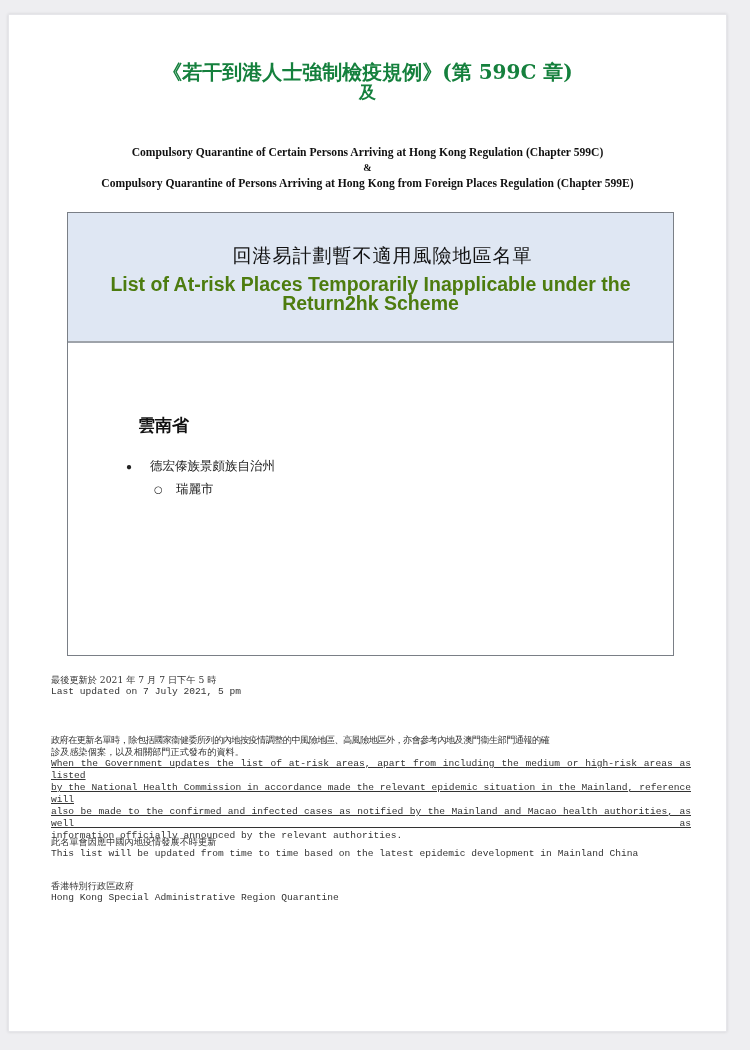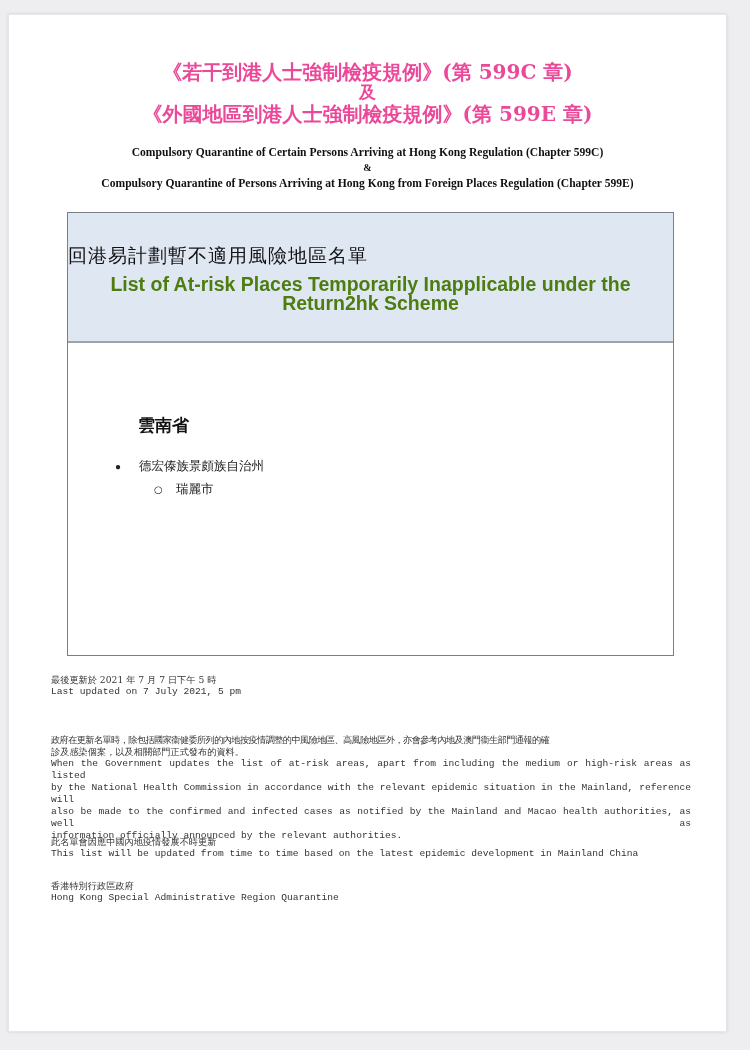--- a/index.html
+++ b/index.html
@@ -10,21 +10,21 @@
     position:relative;
   }
   .page {
     position:absolute; left:8px; top:14px; width:719px; height:1018px;
     background:#ffffff;
     box-shadow: 0 0 3px rgba(0,0,0,0.12), inset 0 0 0 1px #e6e6ea;
   }
   .title-zh {
     position:absolute; left:0; width:100%; text-align:center;
     font-family:"DejaVu Serif", serif; font-weight:bold;
-    font-size:20px; color:#ec4899; line-height:24px;
+    font-size:20px; color:#15803d; line-height:24px;
   }
   .t1 { top:46px; }
   .t2 { top:68px; font-size:17px; line-height:20px; }
   .t3 { top:88px; }
   .reg {
     position:absolute; left:0; width:100%; text-align:center;
     font-family:Liberation Serif, serif; font-weight:bold;
     font-size:11.6px; color:#111; line-height:15px;
   }
   .r1 { top:131px; }
@@ -34,65 +34,64 @@
     position:absolute; left:59px; top:198px; width:607px; height:444px;
     border:1px solid #7a7f86; box-sizing:border-box;
     background:#fff;
   }
   .box-head {
     position:absolute; left:0; top:0; right:0; height:128px;
     background:#dfe7f3;
     border-bottom:2px solid #9ea3aa;
   }
   .box-title-zh {
-    position:absolute; top:30px; left:0; width:100%; 
+    position:absolute; top:30px; left:12px; width:100%; text-align:center;
     font-family:"DejaVu Serif", serif; font-size:19px; color:#111;
     letter-spacing:1px;
   }
   .box-title-en {
     position:absolute; top:62px; left:0; width:100%; text-align:center;
     font-family:"Liberation Sans", sans-serif; font-weight:bold;
     font-size:19.5px; line-height:19px; color:#4d7c0f;
   }
   .province {
     position:absolute; left:70px; top:201px;
     font-family:"DejaVu Serif", serif; font-weight:bold; font-size:17px; color:#111;
   }
   .pref {
-    position:absolute; left:47px; top:245px;
+    position:absolute; left:58px; top:245px;
     font-family:Liberation Sans, sans-serif; font-size:12.5px; color:#222;
   }
   .pref .bullet { display:inline-block; width:24px; font-size:10px; }
   .city {
     position:absolute; left:86px; top:268px;
     font-family:"DejaVu Serif", serif; font-size:12.5px; color:#222;
   }
   .city .bullet { display:inline-block; width:22px; font-size:10px; }
   .foot {
     position:absolute; left:43px; width:640px;
     font-family:"DejaVu Serif", serif; font-size:9.2px; color:#333;
     line-height:12px;
   }
   .foot .en { font-family:"Liberation Mono", monospace; font-size:9.6px; }
   .f1 { top:660px; }
   .f2 { top:720px; }
   .f2 .en { text-align:justify; }
   .f3 { top:822px; }
   .f4 { top:866px; }
   .line { display:block; white-space:nowrap; }
-  .just { display:block; text-align:justify; text-align-last:justify; white-space:normal; }
+  .just { display:block; text-align:justify; text-align-last:justify; white-space:normal;text-decoration:underline; }
 </style>
 </head>
 <body>
 
 <div class="page">
 
   <div class="title-zh t1">《若干到港人士強制檢疫規例》(第 599C 章)</div>
   <div class="title-zh t2">及</div>
-  <div class="title-zh t3">《外國地區到港人士強制檢疫規例》(第 599E 章)</div>
 
   <div class="reg r1">Compulsory Quarantine of Certain Persons Arriving at Hong Kong Regulation (Chapter 599C)</div>
   <div class="reg r2">&amp;</div>
   <div class="reg r3">Compulsory Quarantine of Persons Arriving at Hong Kong from Foreign Places Regulation (Chapter 599E)</div>
 
   <div class="box">
     <div class="box-head">
       <div class="box-title-zh">回港易計劃暫不適用風險地區名單</div>
       <div class="box-title-en">
         <span>List of At-risk Places Temporarily Inapplicable under the Return2hk Scheme</span>
@@ -112,21 +111,21 @@
 
   <div class="foot f1">
     <span class="line">最後更新於 2021 年 7 月 7 日下午 5 時</span>
     <span class="line en">Last updated on 7 July 2021, 5 pm</span>
   </div>
 
   <div class="foot f2">
     <span class="line" style="letter-spacing:-0.6px;">政府在更新名單時，除包括國家衞健委所列的內地按疫情調整的中風險地區、高風險地區外，亦會參考內地及澳門衞生部門通報的確</span>
     <span class="line">診及感染個案，以及相關部門正式發布的資料。</span>
     <span class="just en">When the Government updates the list of at-risk areas, apart from including the medium or high-risk areas as listed</span>
-    <span class="just en">by the National Health Commission in accordance with the relevant epidemic situation in the Mainland, reference will</span>
+    <span class="just en">by the National Health Commission in accordance made the relevant epidemic situation in the Mainland, reference will</span>
     <span class="just en">also be made to the confirmed and infected cases as notified by the Mainland and Macao health authorities, as well as</span>
     <span class="line en">information officially announced by the relevant authorities.</span>
   </div>
 
   <div class="foot f3">
     <span class="line">此名單會因應中國內地疫情發展不時更新</span>
     <span class="line en">This list will be updated from time to time based on the latest epidemic development in Mainland China</span>
   </div>
 
   <div class="foot f4">

